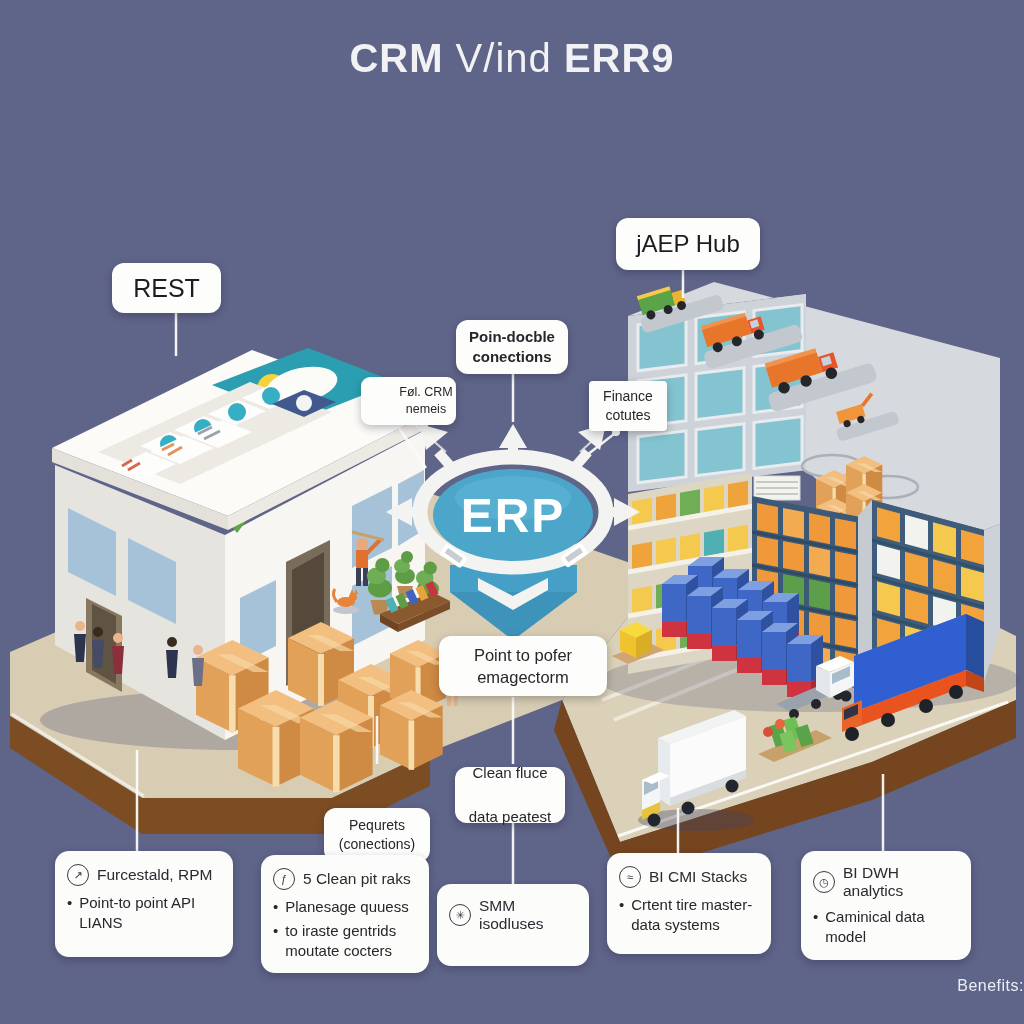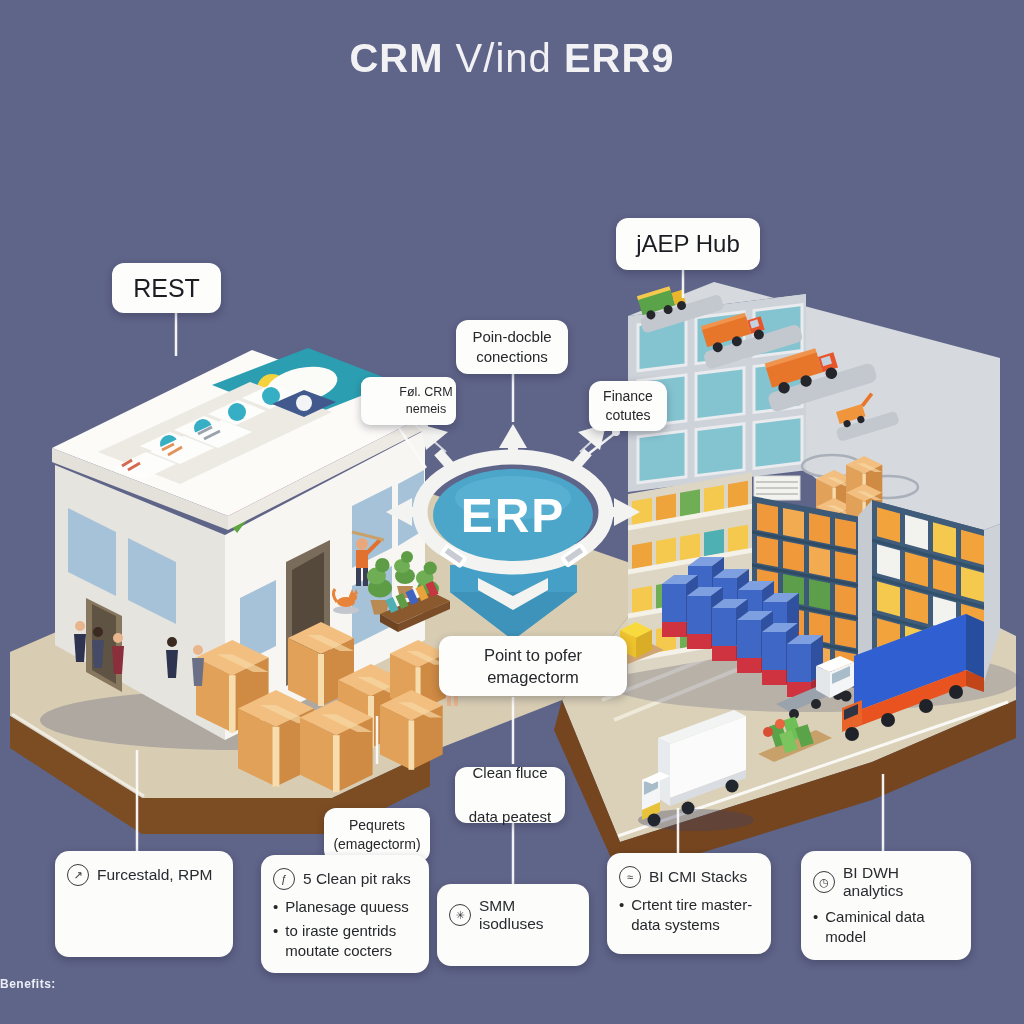--- a/index.html
+++ b/index.html
@@ -10,41 +10,41 @@
     color:#f2f2f5;font-size:40px;letter-spacing:1px;}
   .t-b{font-weight:700;margin-top:9px;}
   .t-m{font-weight:400;}
   .box{position:absolute;background:#fdfdfc;border-radius:12px;color:#26272b;
     text-align:center;box-shadow:0 3px 8px rgba(20,22,40,.28);
     display:flex;flex-direction:column;justify-content:center;}
   .lbl{font-size:25px;color:#1c1d22;}
   .lbl-rest{left:112px;top:219px;width:109px;height:50px;margin-top:44px;}
   .lbl-hub{left:616px;top:218px;width:144px;height:52px;font-size:24px;}
   .co{line-height:1.35;}
-  .co-top{left:456px;top:320px;width:112px;height:54px;font-size:15px;}
+  .co-top{left:456px;top:320px;width:112px;height:54px;font-size:15px;font-weight:bold;}
   .co-crm{left:361px;top:377px;width:60px;height:48px;font-size:12.5px;border-radius:9px;padding-left:35px;}
-  .co-fin{left:589px;top:381px;width:78px;height:50px;font-size:14px;border-radius:12px;}
-  .co-ctr{left:439px;top:636px;width:188px;height:60px;font-size:16.5px;}
+  .co-fin{left:589px;top:381px;width:78px;height:50px;font-size:14px;border-radius:4px;}
+  .co-ctr{left:439px;top:636px;width:168px;height:60px;font-size:16.5px;}
   .co-req{left:324px;top:765px;width:106px;height:54px;font-size:14px;margin-top:43px;}
   .co-cln{left:455px;top:767px;width:110px;height:56px;font-size:15px;gap:24px;}
   .card{position:absolute;background:#fcfcfb;border-radius:14px;padding:13px 12px 9px 12px;
     color:#26272b;box-shadow:0 3px 8px rgba(20,22,40,.28);box-sizing:border-box;}
   .card-head{display:flex;align-items:center;gap:8px;font-size:15.5px;
     color:#2a2b30;margin-bottom:7px;font-weight:400;}
   .ic{flex:0 0 auto;width:20px;height:20px;border:1.6px solid #3a3b40;border-radius:50%;
     display:flex;align-items:center;justify-content:center;font-size:11px;color:#3a3b40;}
   .bul{display:flex;gap:7px;font-size:15px;line-height:1.32;margin:4px 0;text-align:left;}
   .bul::before{content:"\2022";flex:0 0 auto;}
   .card1{left:55px;top:851px;width:178px;min-height:106px;}
   .card2{left:261px;top:855px;width:168px;min-height:102px;}
   .card3{left:437px;top:884px;width:152px;min-height:82px;}
   .card4{left:607px;top:853px;width:164px;min-height:101px;}
   .card5{left:801px;top:851px;width:170px;min-height:106px;}
-  .benefits{position:absolute;top:977px;left:0;width:100%;text-align:left;
-    color:#eceef5;font-size:12px;font-weight:700;letter-spacing:.5px;}
+  .benefits{position:absolute;top:977px;left:0;width:100%;text-align:right;
+    color:#eceef5;font-size:16px;font-weight:400;letter-spacing:.5px;}
 </style>
 </head>
 <body>
 
 <div class="canvas">
 
 <svg width="1024" height="1024" viewBox="0 0 1024 1024">
   <defs>
     <g id="ctr">
       <polygon points="0,0 24,0 36,-9 12,-9" fill="#7e9fe0"></polygon>
@@ -462,32 +462,35 @@
 <div class="box co co-fin">
   <div>Finance</div>
   <div>cotutes</div>
 </div>
 <div class="box co co-ctr">
   <div>Point to pofer</div>
   <div>emagectorm</div>
 </div>
 <div class="box co co-req">
   <div>Pequrets</div>
-  <div>(emagectorm)</div>
+  <div>(conections)</div>
 </div>
 <div class="box co co-cln">
   <div>Clean fluce</div>
   <div>data peatest</div>
 </div>
 
 <div class="card card1">
   <div class="card-head">
     <span class="ic">↗</span>
     <span>Furcestald, RPM</span>
   </div>
+  <div class="bul">
+        <span>Point-to point API LIANS</span>
+      </div>
 </div>
 
 <div class="card card2">
   <div class="card-head">
     <span class="ic">ƒ</span>
     <span>5 Clean pit raks</span>
   </div>
   <div class="bul">
         <span>Planesage quuess</span>
       </div>

